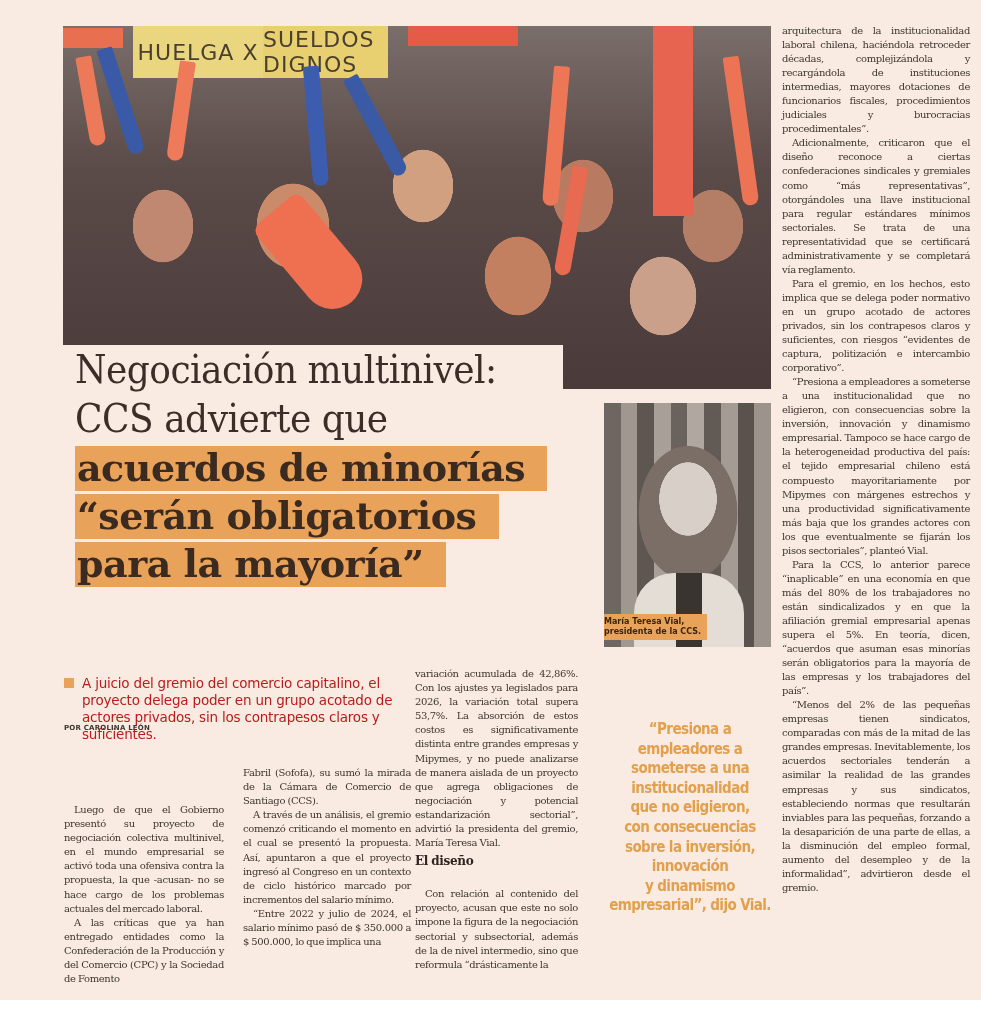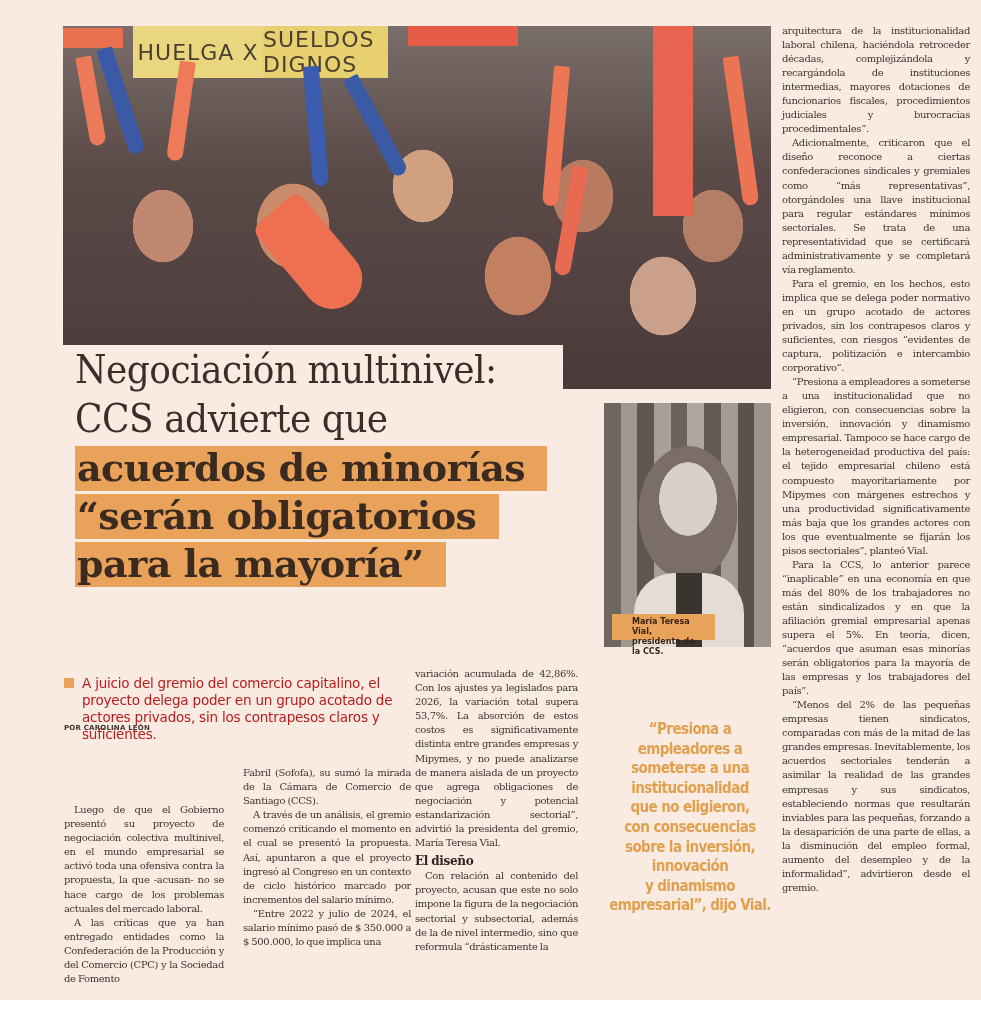--- a/index.html
+++ b/index.html
@@ -70,21 +70,21 @@
     position:absolute; left:30px; top:170px; width:110px; height:80px;
     background:#e4ddd6; border-radius:40px 40px 0 0;
   }
   .portrait .vneck {
     position:absolute; left:72px; top:170px; width:26px; height:80px; background:#3a3430;
   }
   .caption {
     position:absolute; left:604px; top:614px; width:103px; height:26px;
     background:#e9a25a; color:#3a2410;
     font-family:"DejaVu Sans", sans-serif; font-weight:bold; font-size:8px;
-    line-height:10px; padding:3px 20px; box-sizing:border-box;margin-left:8px;
+    line-height:10px; padding:3px 0; box-sizing:border-box;
   }
 
   
   .deck {
     position:absolute; left:64px; top:675px; width:340px;
     font-family:"DejaVu Sans", sans-serif; font-size:13.5px; line-height:17px;
     color:#b91c1c; letter-spacing:-0.2px;
   }
   .deck .bullet {
     position:absolute; left:0; top:3px; width:10px; height:10px; background:#e9a25a;
@@ -99,21 +99,21 @@
 
   
   .col {
     position:absolute; font-family:"DejaVu Serif", serif; font-size:10px;
     line-height:14.1px; color:#3e3630; text-align:justify;
     letter-spacing:-0.35px; word-spacing:-0.5px;
   }
   .col p { margin:0; text-indent:10px; }
   .col p.noindent { text-indent:0; }
   .col h3 {
-    margin:3px 0 0 0; font-family:"DejaVu Serif", serif; font-weight:bold;
+    margin:3px 0 18px 0; font-family:"DejaVu Serif", serif; font-weight:bold;
     font-size:12px; line-height:16px; color:#2e2420; text-indent:0;
   }
   .col1 { left:64px; top:803px; width:160px; }
   .col2 { left:243px; top:766px; width:168px; }
   .col3 { left:415px; top:667px; width:163px; }
   .col4 { left:782px; top:24px; width:188px; line-height:14.05px; }
 
   
   .pullquote {
     position:absolute; left:606px; top:720px; width:168px;

